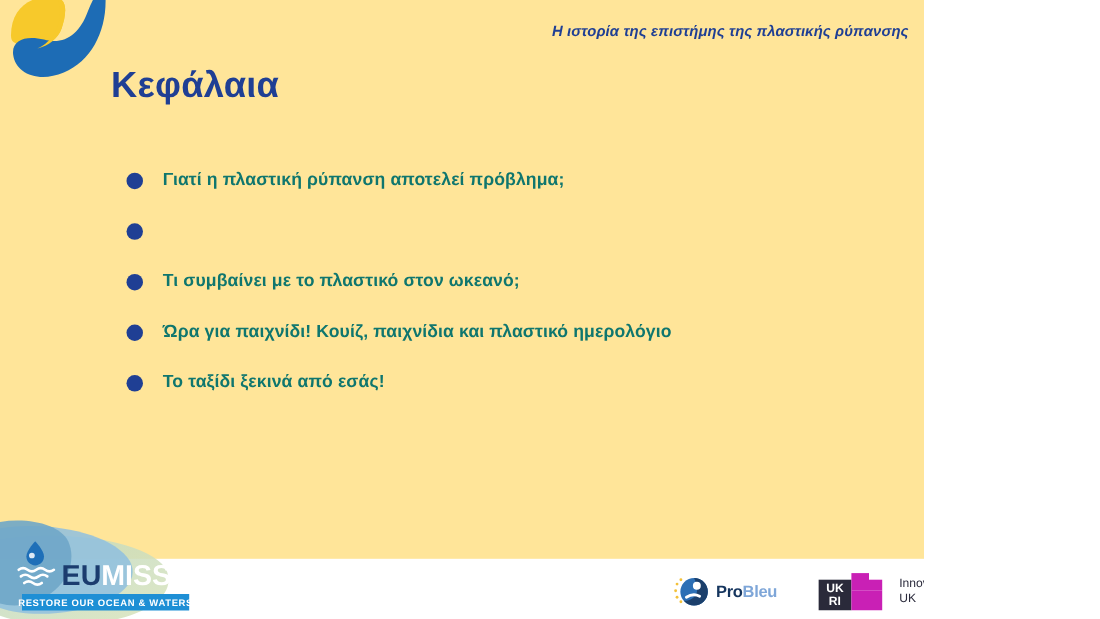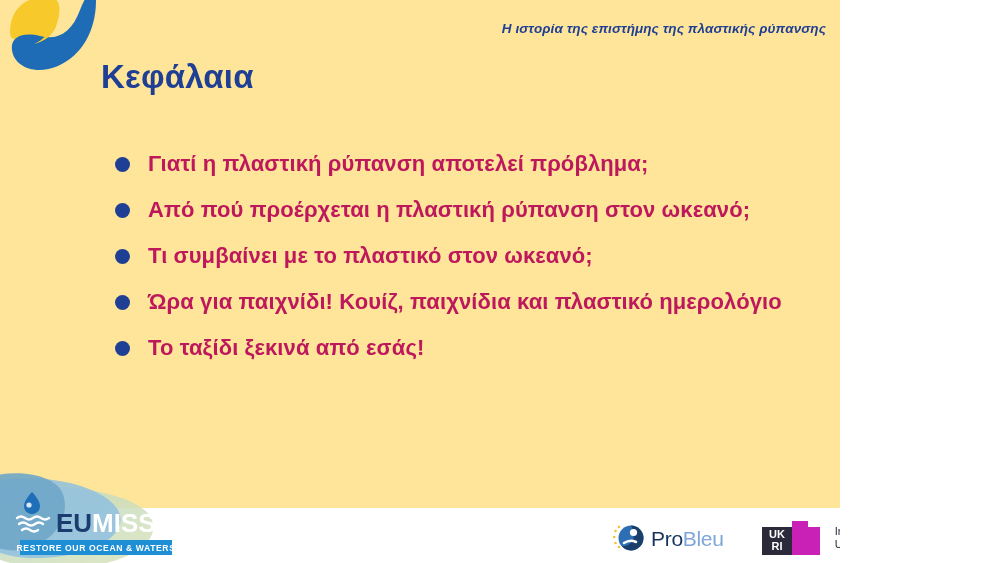--- a/index.html
+++ b/index.html
@@ -76,23 +76,23 @@
   }
   .bullet-dot {
     width: 15px;
     height: 15px;
     border-radius: 50%;
     background: #1f3f94;
     flex: 0 0 auto;
     margin-right: 18px;
   }
   .bullet-text {
-    font-size: 22px;
-    font-weight: bold;
-    color: #be185d;
+    font-size: 16px;
+    font-weight: bold;
+    color: #0f766e;
     white-space: nowrap;
     letter-spacing: 0.1px;
   }
 
   
   .eu-missions {
     position: absolute;
     left: 0;
     top: 458px;
     width: 205px;
@@ -110,22 +110,22 @@
     align-items: center;
   }
 
   
   .probleu {
     display: flex;
     align-items: center;
     margin-right: 38px;
   }
   .probleu-word {
-    font-size: 21px;
-    font-weight: normal;
+    font-size: 15px;
+    font-weight: bold;
     letter-spacing: -0.3px;
     line-height: 1;
   }
   .probleu-pro { color: #15355e; }
   .probleu-bleu { color: #7ea6d8; }
 
   
   .ukri {
     display: flex;
     align-items: center;
@@ -175,21 +175,20 @@
 
   <div class="bullet-list">
 
     <div class="bullet-row">
       <span class="bullet-dot"></span>
       <span class="bullet-text">Γιατί η πλαστική ρύπανση αποτελεί πρόβλημα;</span>
     </div>
 
     <div class="bullet-row">
       <span class="bullet-dot"></span>
-      <span class="bullet-text">Από πού προέρχεται η πλαστική ρύπανση στον ωκεανό;</span>
     </div>
 
     <div class="bullet-row">
       <span class="bullet-dot"></span>
       <span class="bullet-text">Τι συμβαίνει με το πλαστικό στον ωκεανό;</span>
     </div>
 
     <div class="bullet-row">
       <span class="bullet-dot"></span>
       <span class="bullet-text">Ώρα για παιχνίδι! Κουίζ, παιχνίδια και πλαστικό ημερολόγιο</span>

